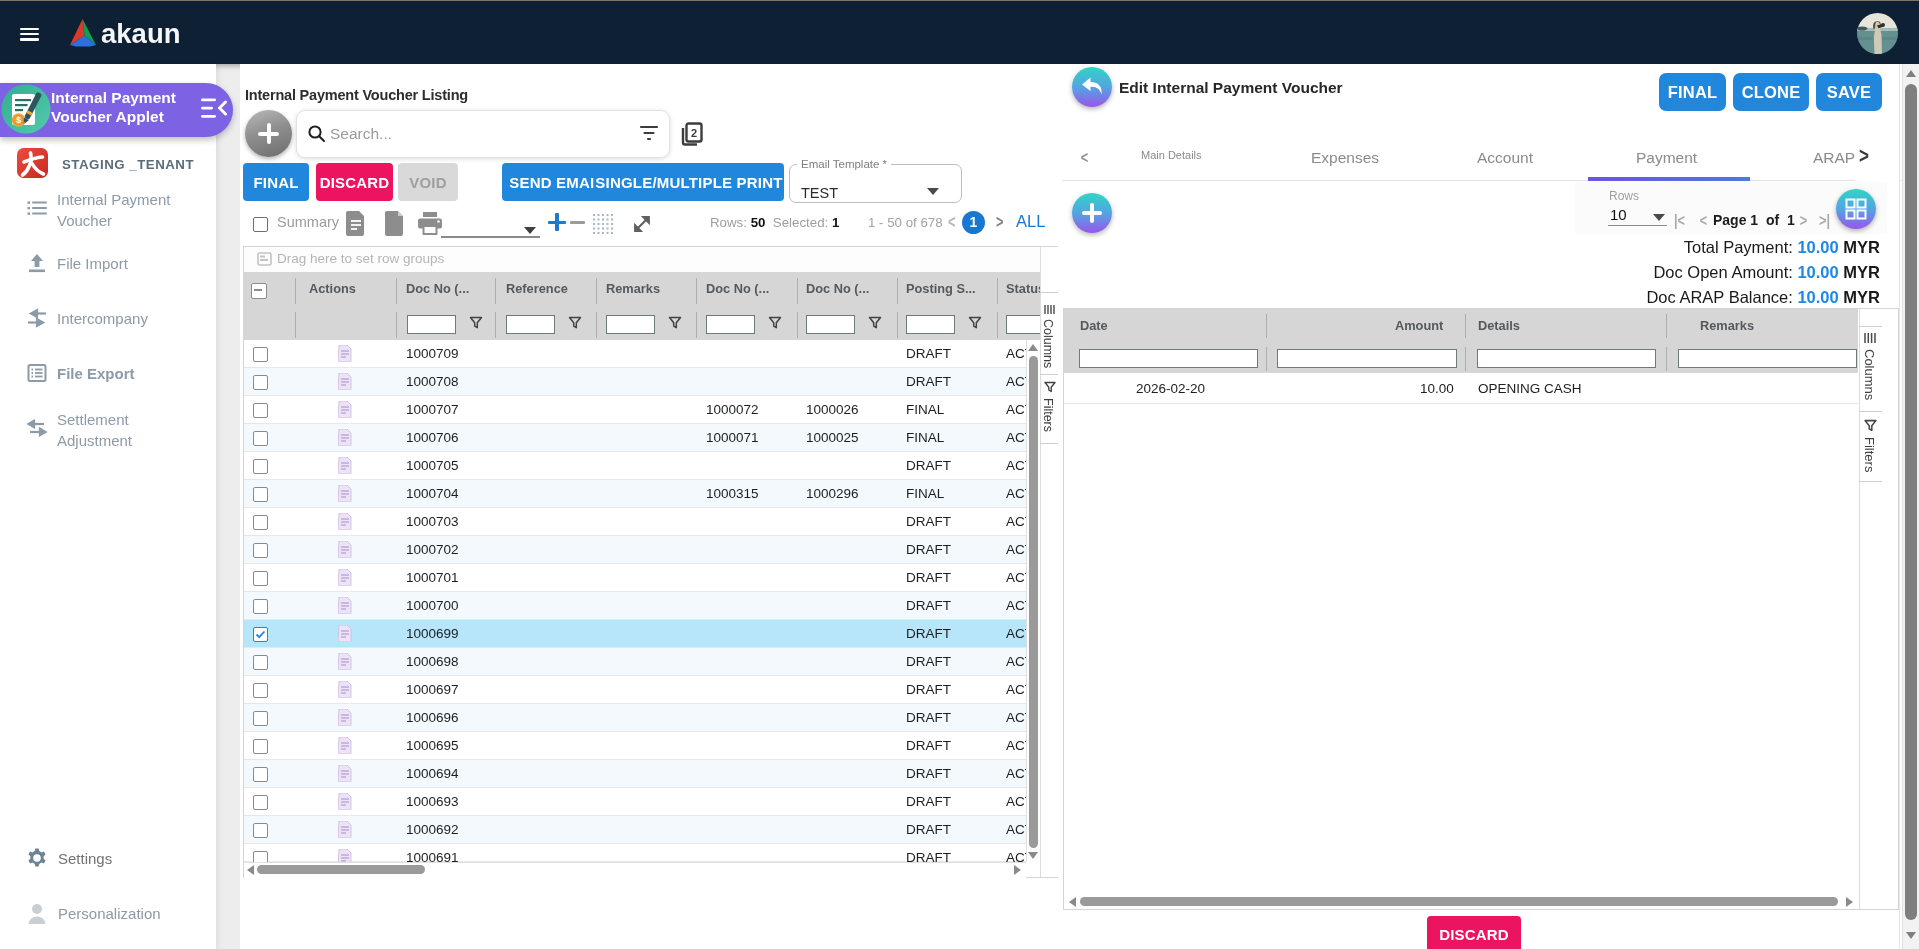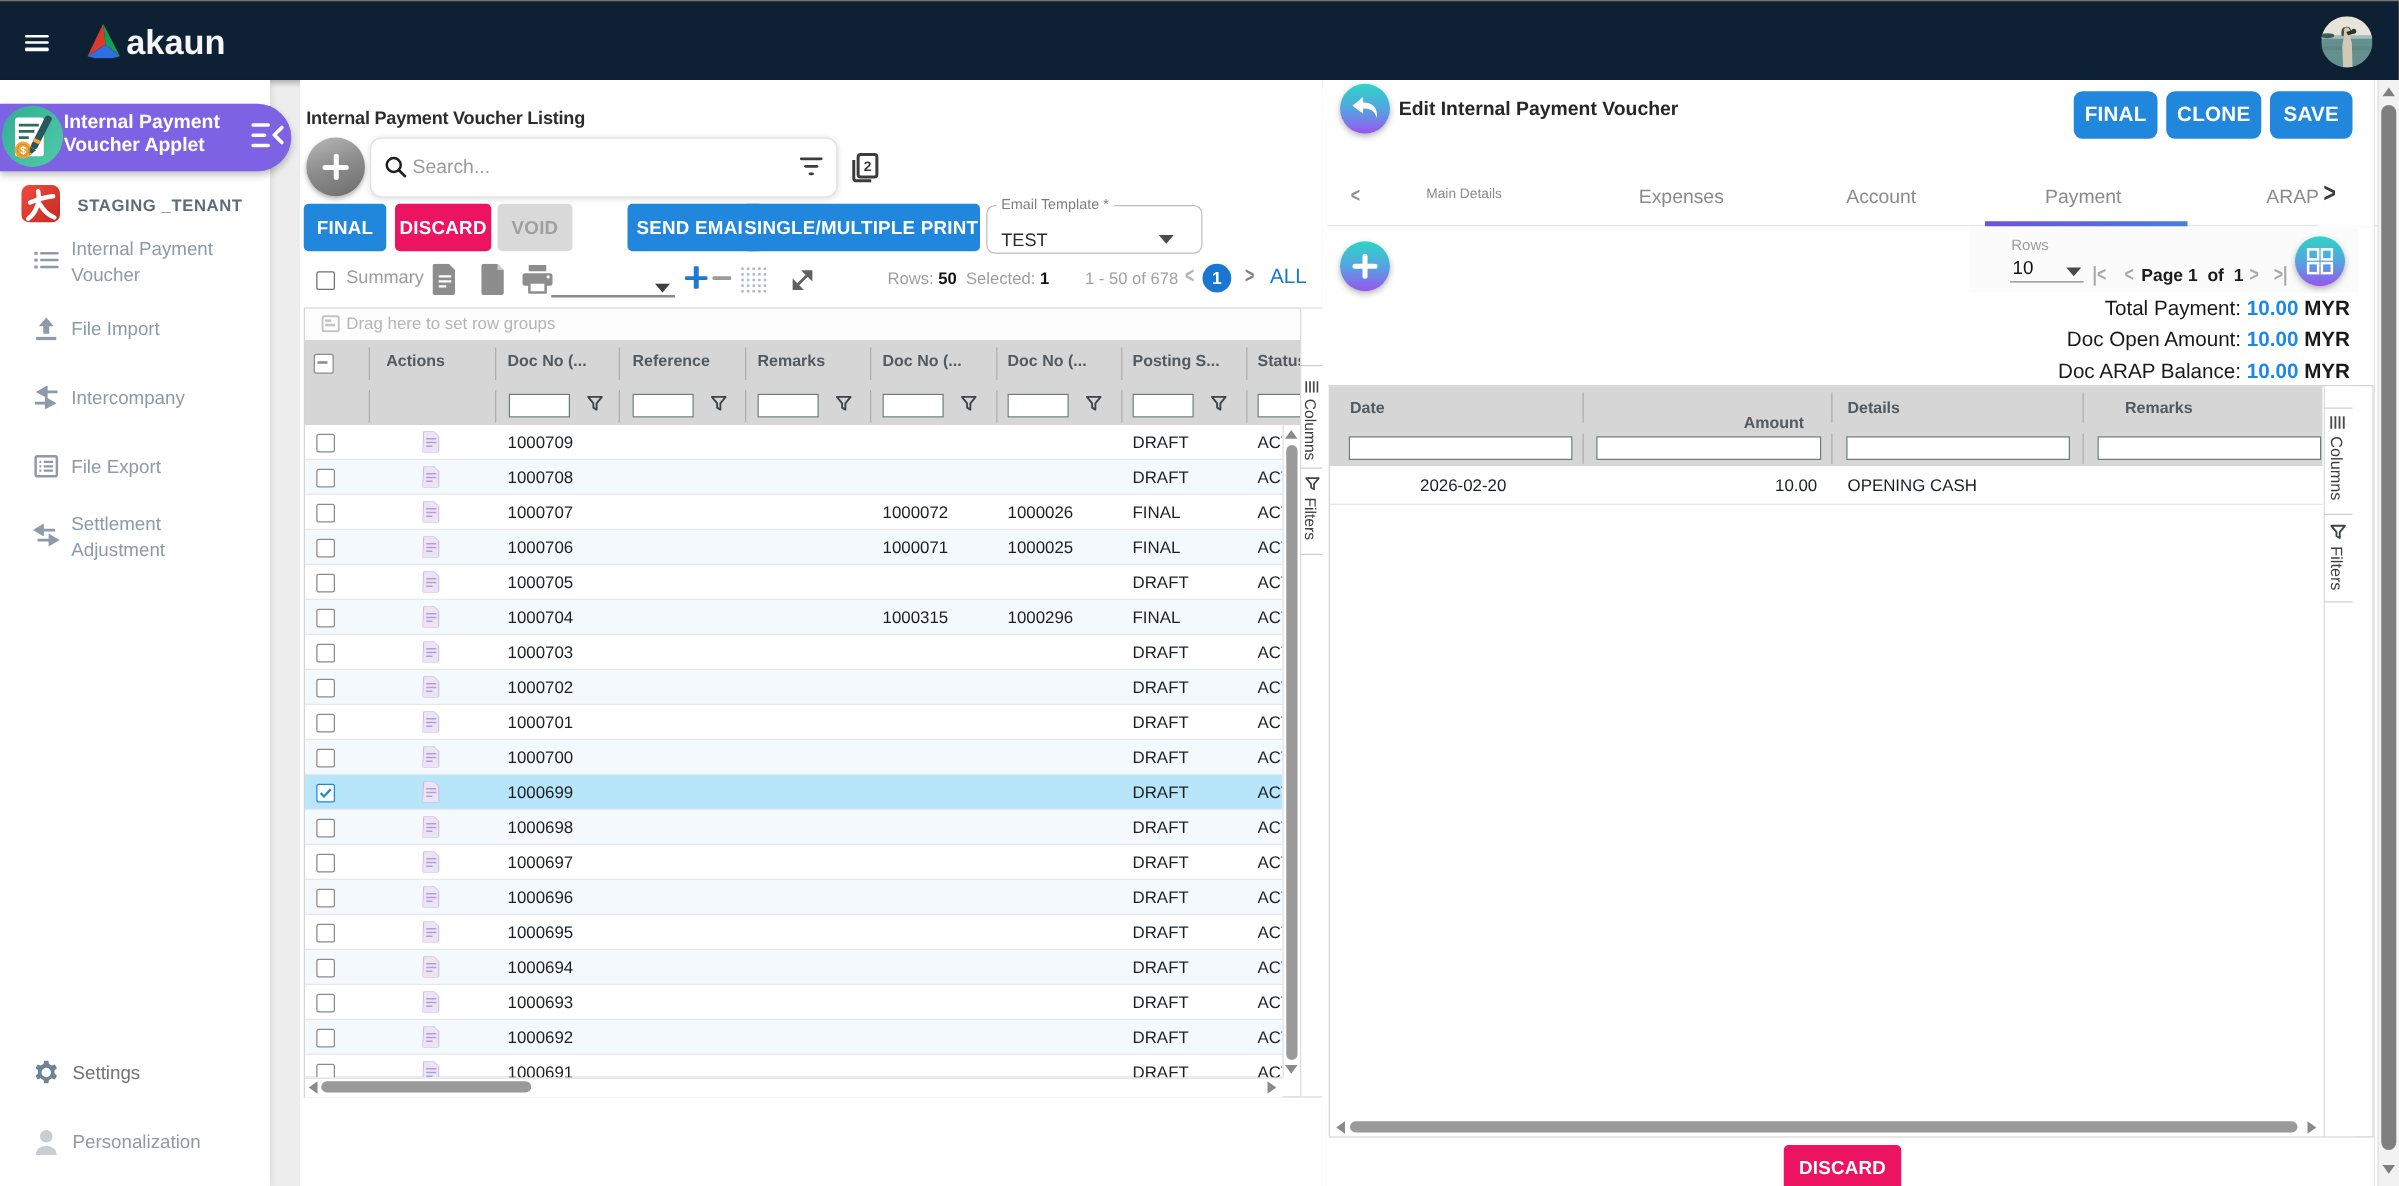--- a/index.html
+++ b/index.html
@@ -132,21 +132,21 @@
     <rect x="2.5" y="3" width="17" height="16" rx="1.5" fill="none" stroke="#8d9aa7" stroke-width="2"></rect>
     <g stroke="#8d9aa7" stroke-width="1.8">
       <line x1="9" y1="7.5" x2="16.5" y2="7.5"></line>
       <line x1="9" y1="11" x2="16.5" y2="11"></line>
       <line x1="9" y1="14.5" x2="16.5" y2="14.5"></line>
       <line x1="5.5" y1="7.5" x2="7" y2="7.5"></line>
       <line x1="5.5" y1="11" x2="7" y2="11"></line>
       <line x1="5.5" y1="14.5" x2="7" y2="14.5"></line>
     </g>
   </svg>
-<div class="tx" style="left:57px;top:365px;font-size:15px;color:#8d9aa7;">File Export</div>
+<div class="tx" style="left:57px;top:365px;font-size:15px;color:#8d9aa7;font-weight:bold;">File Export</div>
 <svg class="a" style="left:26px;top:417px;" width="22" height="22" viewBox="0 0 22 22">
     <g stroke="#8d9aa7" stroke-width="2.2" fill="#8d9aa7">
       <line x1="6" y1="7" x2="18" y2="7"></line>
       <polygon points="8,3.8 2.5,7 8,10.2"></polygon>
       <line x1="4" y1="15" x2="16" y2="15"></line>
       <polygon points="14,11.8 19.5,15 14,18.2"></polygon>
     </g>
   </svg>
 <div class="tx" style="left:57px;top:410px;font-size:15px;color:#8d9aa7;line-height:20.5px;white-space:pre;">Settlement
 Adjustment</div>
@@ -658,21 +658,21 @@
 
 <div class="a" style="left:1063px;top:308px;width:836px;height:602px;border:1px solid #d4d4d4;box-sizing:border-box;background:#fff;"></div>
 <div class="a" style="left:1064px;top:309px;width:794px;height:64px;background:#d6d6d6;"></div>
 <div class="vline" style="left:1266px;top:314px;height:24px;"></div>
 <div class="vline" style="left:1465px;top:314px;height:24px;"></div>
 <div class="vline" style="left:1666px;top:314px;height:24px;"></div>
 <div class="vline" style="left:1266px;top:347px;height:24px;"></div>
 <div class="vline" style="left:1465px;top:347px;height:24px;"></div>
 <div class="vline" style="left:1666px;top:347px;height:24px;"></div>
 <div class="hcell" style="left:1080px;top:318px;">Date</div>
-<div class="hcell" style="left:1395px;top:330px;">Amount</div>
+<div class="hcell" style="left:1395px;top:318px;">Amount</div>
 <div class="hcell" style="left:1478px;top:318px;">Details</div>
 <div class="hcell" style="left:1700px;top:318px;">Remarks</div>
 <div class="finput" style="left:1079px;top:349px;width:177px;height:17px;"></div>
 <div class="finput" style="left:1277px;top:349px;width:178px;height:17px;"></div>
 <div class="finput" style="left:1477px;top:349px;width:177px;height:17px;"></div>
 <div class="finput" style="left:1678px;top:349px;width:177px;height:17px;"></div>
 <div class="a" style="left:1064px;top:373px;width:794px;height:31px;background:#fff;border-bottom:1px solid #e6e6e6;box-sizing:border-box;"></div>
 <div class="cell" style="left:1136px;top:381px;">2026-02-20</div>
 <div class="cell" style="left:1420px;top:381px;">10.00</div>
 <div class="cell" style="left:1478px;top:381px;">OPENING CASH</div>

